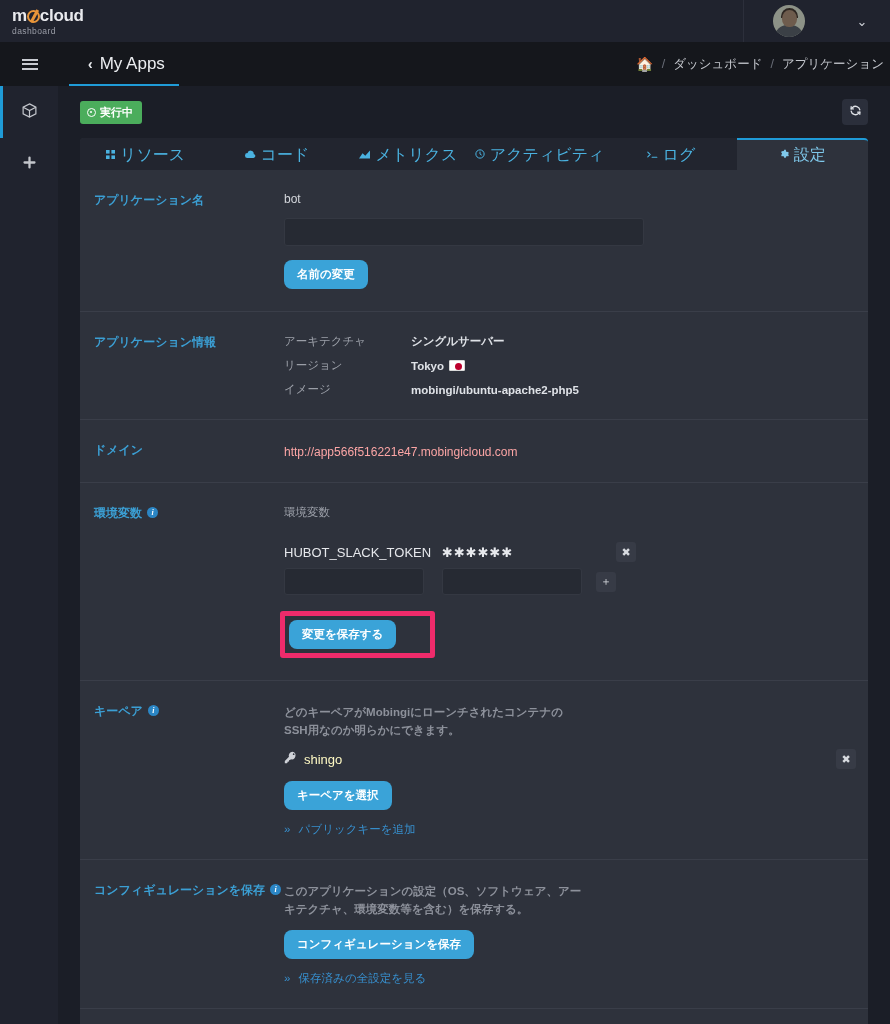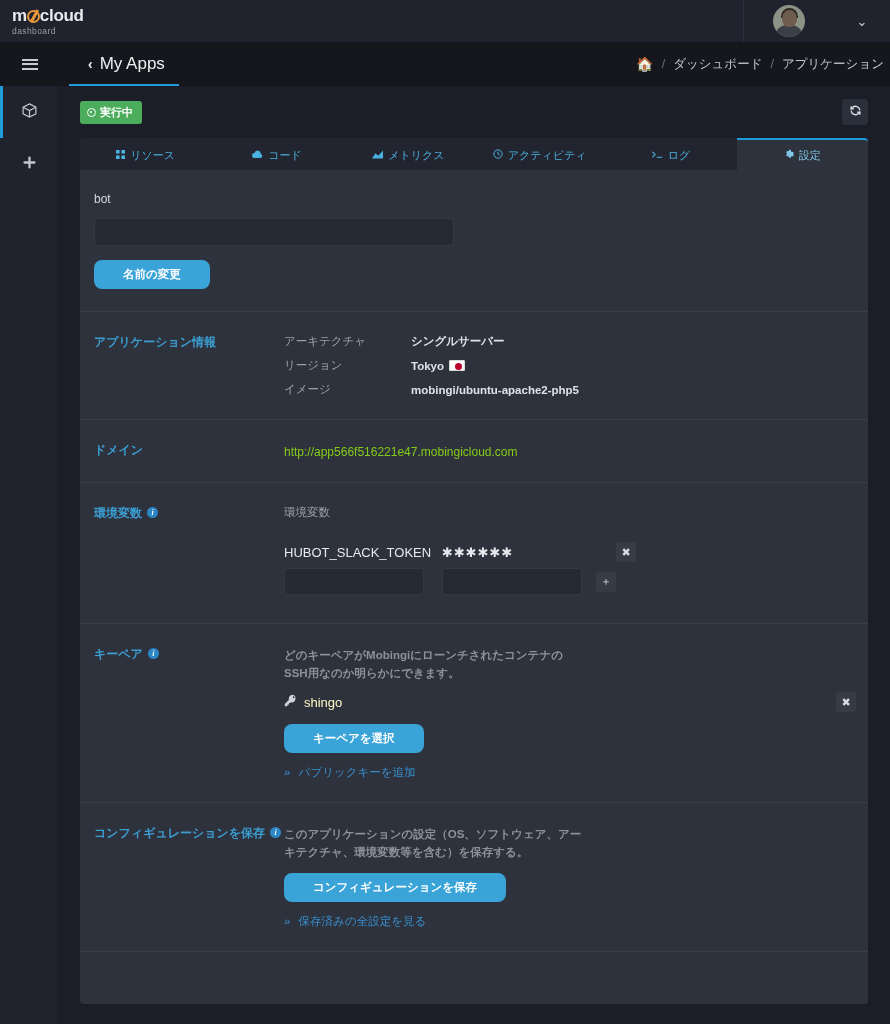--- a/index.html
+++ b/index.html
@@ -114,21 +114,21 @@
   .refresh-btn {
     margin-left: auto; width: 26px; height: 26px; border-radius: 4px; background: #2b2f3b;
     display: flex; align-items: center; justify-content: center; cursor: pointer;
     color: #dfe2e7; font-size: 14px;
   }
 
   .panel { background: #2e323c; border-radius: 4px; }
   .tabrow { display: flex; width: 100%; background: #22252f; border-radius: 4px 4px 0 0; }
   .tab {
     flex: 1; height: 32px; display: flex; align-items: center; justify-content: center;
-    gap: 5px; color: #4ab2e0; font-size: 11px; cursor: pointer; border-top: 2px solid transparent;
+    gap: 5px; color: #4ab2e0; font-size: 16px; cursor: pointer; border-top: 2px solid transparent;
   }
   .tab .tico { font-size: 10px; }
   .tab.active {
     background: #2e323c; border-top: 2px solid #1f9bd7; color: #7fc8ea;
     border-radius: 0 4px 0 0;
   }
 
   .body-pad { padding: 0 0 0 0; }
 
   .section {
@@ -147,37 +147,37 @@
   }
   .sec-body { flex: 1; }
 
   .val-plain { color: #d4d7dc; font-size: 12px; }
   .inp {
     background: #262a33; border: 1px solid #343842; border-radius: 3px;
     height: 28px; width: 360px; margin-top: 12px; display: block;
   }
   .btn {
     border: none; border-radius: 8px; color: #fff; font-size: 11.5px; font-weight: bold;
-    padding: 7px 29px; cursor: pointer; font-family: inherit;
+    padding: 7px 13px; cursor: pointer; font-family: inherit;
   }
   .btn-blue { background: #3aa3d8; }
 
   .kv { display: flex; margin-bottom: 9px; }
   .kv .k { width: 127px; color: #9ea2ab; font-size: 11.5px; }
   .kv .v { color: #dfe2e7; font-size: 11.5px; font-weight: bold; display: flex;
            align-items: center; gap: 5px; }
   .flagjp {
     display: inline-block; width: 16px; height: 11px; background: #fff;
     border: 1px solid #d9d9d9; position: relative; border-radius: 1px;
   }
   .flagjp::after {
     content: ""; position: absolute; width: 7px; height: 7px; border-radius: 50%;
     background: #bc002d; left: 4.5px; top: 2px;
   }
-  .link { color: #84cc16; font-size: 12px; text-decoration: none; cursor: pointer; margin-top: 24px; }
+  .link { color: #fca5a5; font-size: 12px; text-decoration: none; cursor: pointer; margin-top: 24px; }
   .sub-label { color: #9ea2ab; font-size: 11.5px; }
   .desc { color: #8d919b; font-size: 11.5px; line-height: 18px; max-width: 300px; font-weight: bold; }
 
   .env-grid { margin-top: 22px; }
   .env-row { display: flex; align-items: center; gap: 0; margin-bottom: 6px; }
   .env-key { width: 158px; color: #e6e8ec; font-size: 13px; }
   .env-val { width: 160px; color: #e6e8ec; font-size: 13px; letter-spacing: 1px; }
   .env-inp {
     background: #262a33; border: 1px solid #343842; border-radius: 3px;
     height: 27px; width: 140px;
@@ -341,20 +341,21 @@
               <path d="M7 4.6A2.4 2.4 0 1 0 7 9.4 2.4 2.4 0 0 0 7 4.6zm5.8 3a5.9 5.9 0 0 0-.1-.9l1.2-.9-1.2-2-1.4.5a5 5 0 0 0-1.5-.9L9.6.9H7.2L7 2.4a5 5 0 0 0-1.5.9L4.1 2.8 2.9 4.8l1.2.9a5.9 5.9 0 0 0 0 1.8l-1.2.9 1.2 2 1.4-.5a5 5 0 0 0 1.5.9l.2 1.4h2.4l.2-1.4a5 5 0 0 0 1.5-.9l1.4.5 1.2-2-1.2-.9z"></path>
             </svg>
         </span>
         <span>設定</span>
       </div>
     </div>
 
     <div class="body-pad">
 
       <div class="section">
+        <div class="sec-label">アプリケーション名</div>
         <div class="sec-body">
           <div class="val-plain">bot</div>
           <input class="inp" value="" style="">
           <div style="height:14px"></div>
           <button class="btn btn-blue">名前の変更</button>
         </div>
       </div>
 
       <div class="section">
         <div class="sec-label">アプリケーション情報</div>
@@ -396,20 +397,23 @@
               <div class="env-key">HUBOT_SLACK_TOKEN</div>
               <div class="env-val">✱✱✱✱✱✱</div>
               <button class="sq-btn">✖</button>
             </div>
             <div class="env-row">
               <input class="env-inp k2" value="" style="">
               <input class="env-inp" value="" style="">
               <button class="sq-btn">＋</button>
             </div>
           </div>
+          <div class="highlight-box">
+            <button class="btn btn-blue">変更を保存する</button>
+          </div>
         </div>
       </div>
 
       <div class="section">
         <div class="sec-label">
           <span>キーペア</span>
           <span class="info-i">i</span>
         </div>
         <div class="sec-body">
           <div class="desc">どのキーペアがMobingiにローンチされたコンテナのSSH用なのか明らかにできます。</div>

